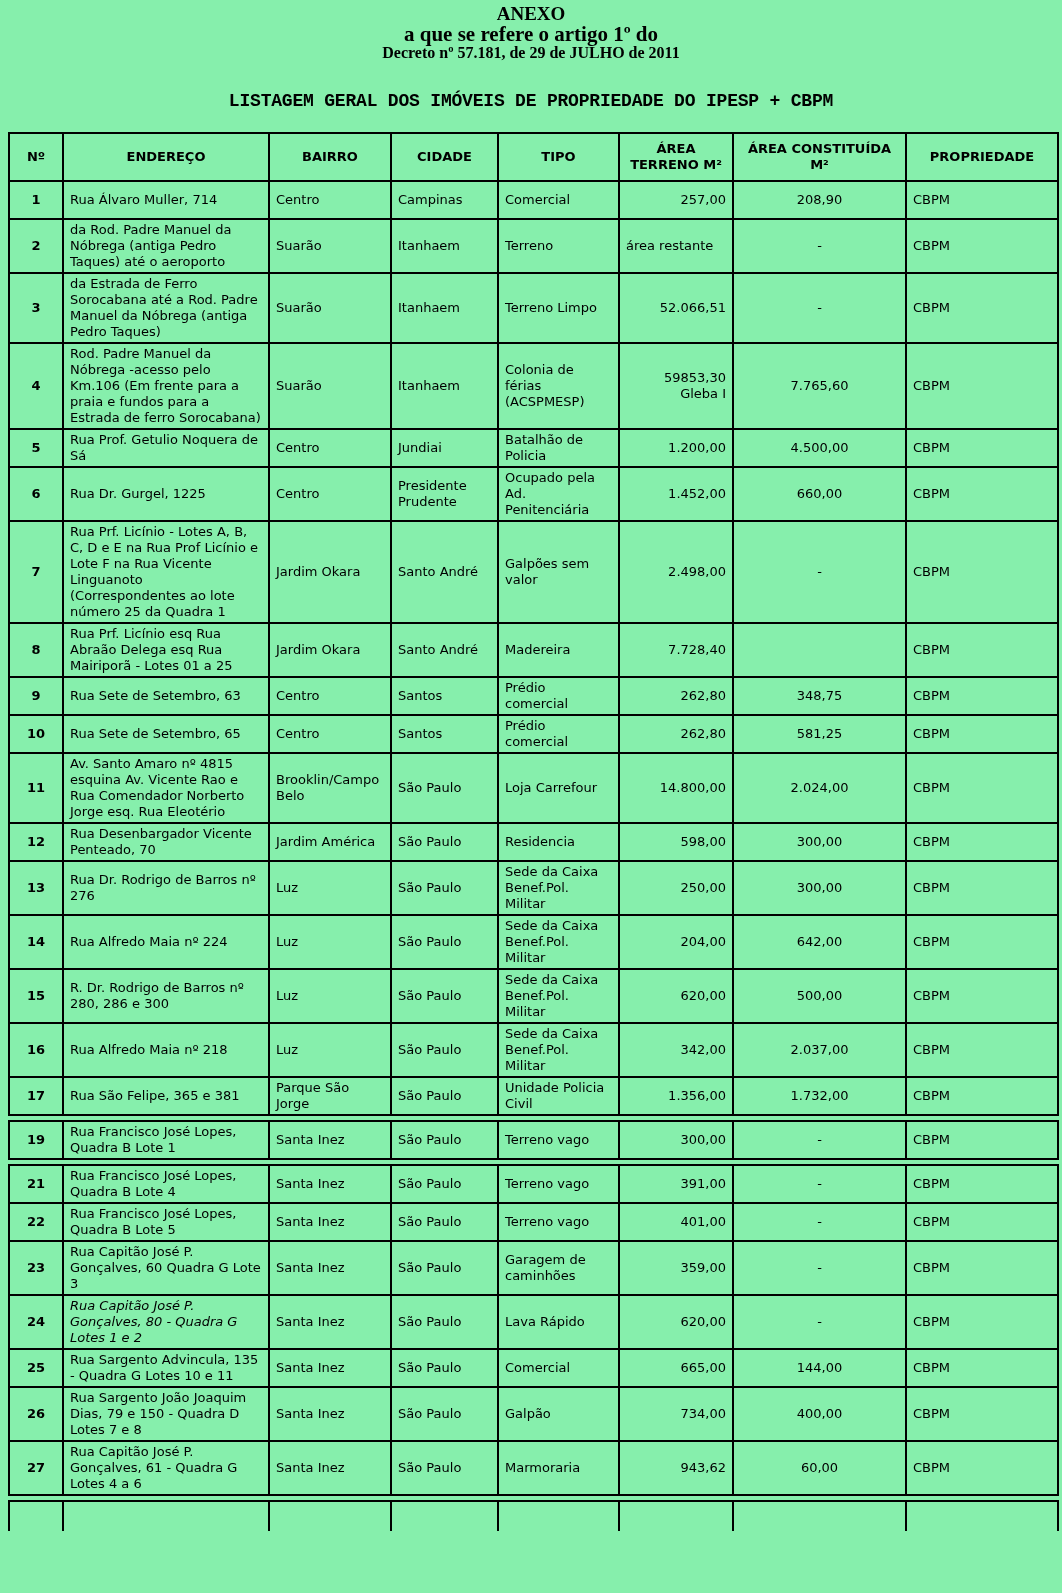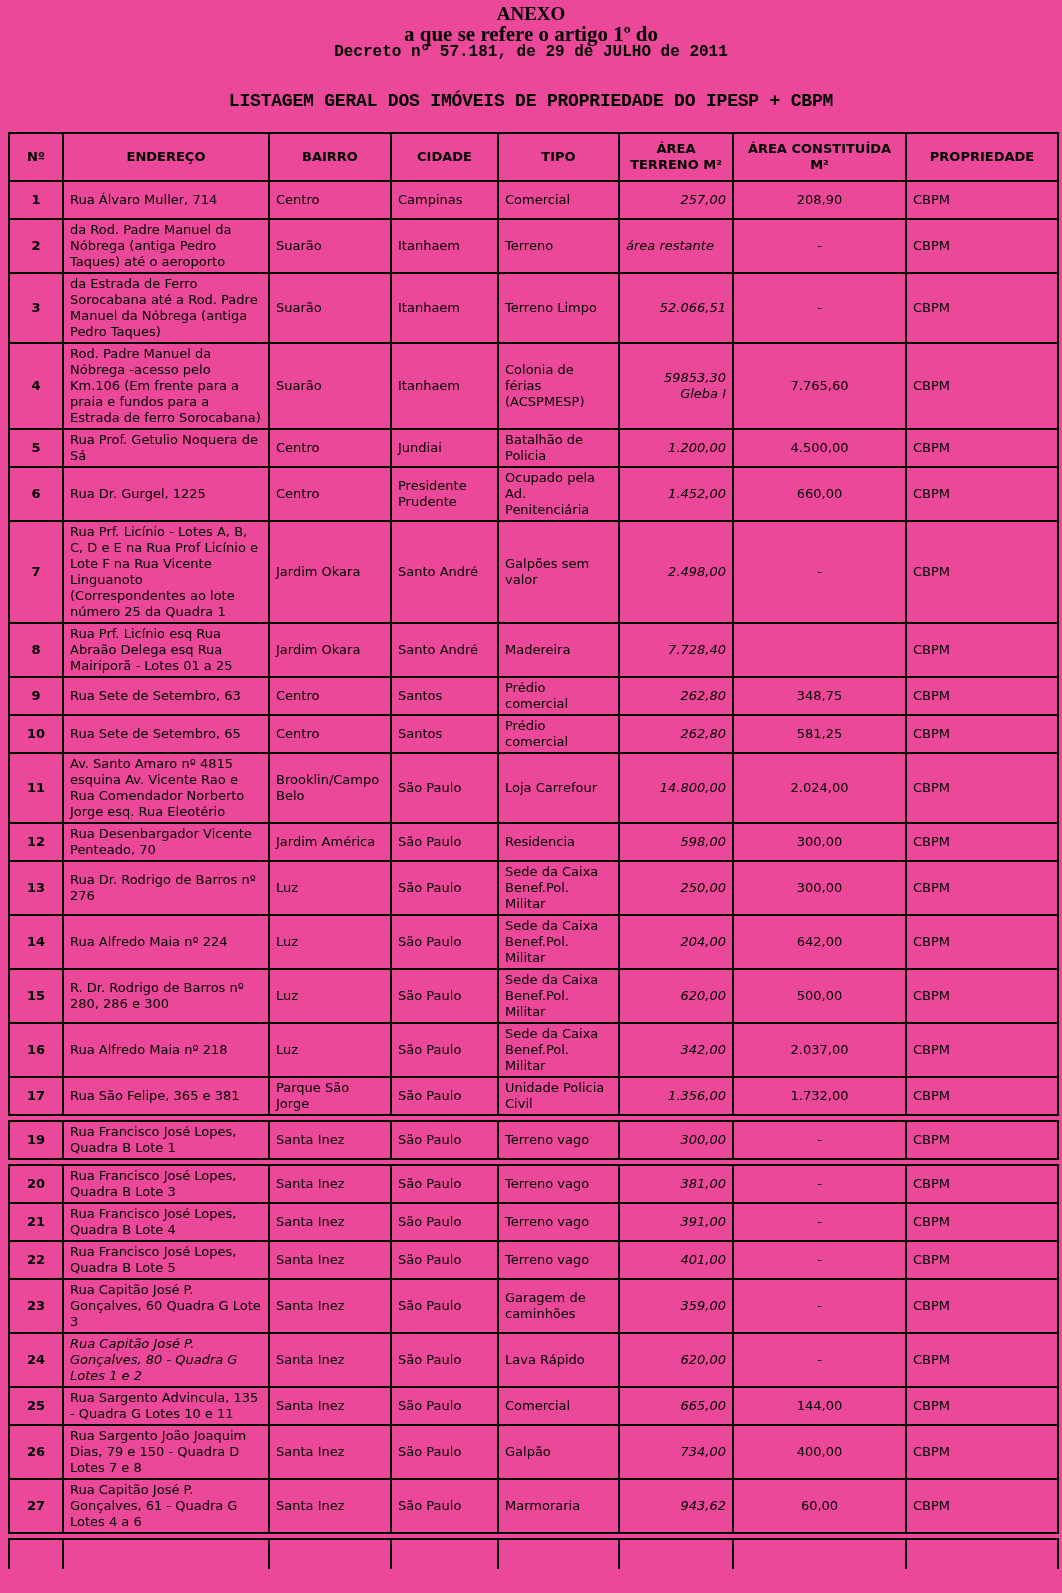--- a/index.html
+++ b/index.html
@@ -2,33 +2,33 @@
 <html><head>
 <meta charset="utf-8">
 <style>
   * { box-sizing: border-box; margin: 0; padding: 0; }
   html, body { background: #fff; }
   .page {
     position: relative;
     width: 1062px;
     height: 1593px;
     overflow: hidden;
-    background: #ec4899;
+    background: #86efac;
     color: #000000;
     font-family: "DejaVu Sans", sans-serif;
   }
   .doc-header {
     text-align: center;
     font-family: "Liberation Serif", serif;
     font-weight: bold;
     padding-top: 2px;
   }
   .anexo { font-size: 19px; line-height: 23px; }
   .ref   { font-size: 21px; line-height: 18px; }
-  .ref2  { font-size: 16px; line-height: 19px; font-family: Liberation Mono, monospace; }
+  .ref2  { font-size: 16px; line-height: 19px; }
   .main-title { font-size: 18px; line-height: 21px; margin-top: 29px; letter-spacing: -0.2px; font-family: Liberation Mono, monospace; }
 
   #tables { margin-top: 20px; }
   .tbl {
     border-collapse: collapse;
     table-layout: fixed;
     margin-left: 8px;
     width: 1049px;
     font-size: 13px;
     line-height: 16px;
@@ -43,21 +43,21 @@
   .tbl th {
     font-weight: bold;
     text-align: center;
     height: 48px;
     padding: 2px 4px;
     font-size: 13px;
   }
   .tbl td { padding: 2px 6px; height: 38px; }
   .c-num { text-align: center; font-weight: bold; }
   .c-endereco, .c-bairro, .c-cidade, .c-tipo { text-align: left; }
-  .c-area_terreno { text-align: right; padding-right: 10px; white-space: pre-line; font-style: italic; }
+  .c-area_terreno { text-align: right; padding-right: 10px; white-space: pre-line; }
   .c-area_terreno.al-left { text-align: left; }
   .c-area_constituida { text-align: center; }
   .c-propriedade { text-align: left; }
   .italic { font-style: italic; }
   .tbl.sliver td { height: 30px; border-bottom: none; }
 </style>
 </head>
 <body>
 
 <div class="page">
@@ -295,30 +295,20 @@
           <col style="width: 206px;">
           <col style="width: 122px;">
           <col style="width: 107px;">
           <col style="width: 121px;">
           <col style="width: 114px;">
           <col style="width: 173px;">
           <col style="width: 152px;">
         </colgroup>
         <tbody>
           <tr>
-            <td class="c-num">20</td>
-            <td class="c-endereco">Rua Francisco José Lopes, Quadra B Lote 3</td>
-            <td class="c-bairro">Santa Inez</td>
-            <td class="c-cidade">São Paulo</td>
-            <td class="c-tipo">Terreno vago</td>
-            <td class="c-area_terreno">381,00</td>
-            <td class="c-area_constituida">-</td>
-            <td class="c-propriedade">CBPM</td>
-          </tr>
-          <tr>
             <td class="c-num">21</td>
             <td class="c-endereco">Rua Francisco José Lopes, Quadra B Lote 4</td>
             <td class="c-bairro">Santa Inez</td>
             <td class="c-cidade">São Paulo</td>
             <td class="c-tipo">Terreno vago</td>
             <td class="c-area_terreno">391,00</td>
             <td class="c-area_constituida">-</td>
             <td class="c-propriedade">CBPM</td>
           </tr>
           <tr>

